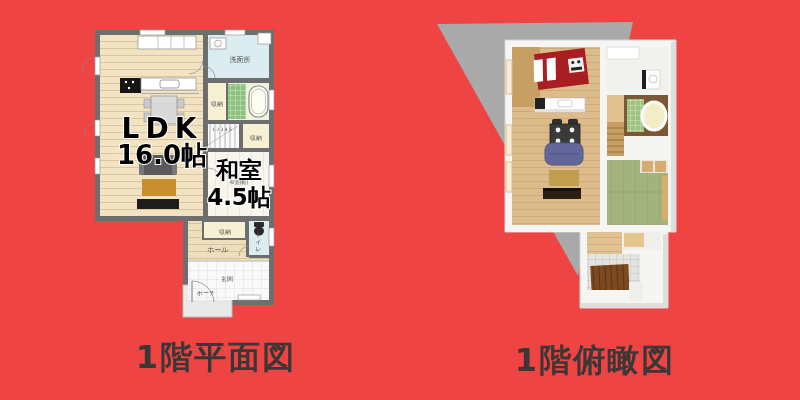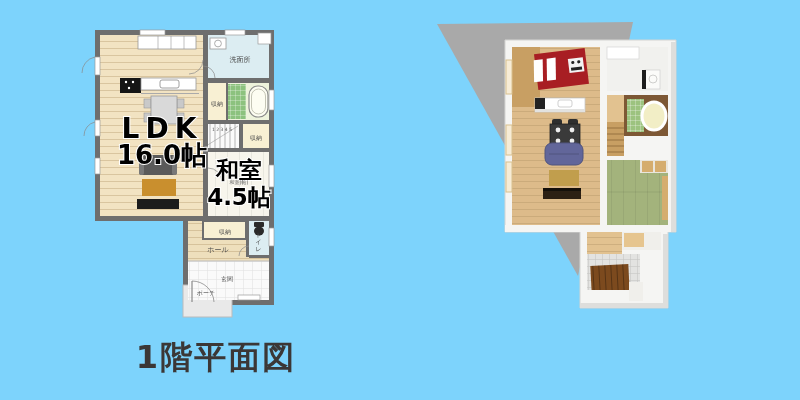--- a/index.html
+++ b/index.html
@@ -1,17 +1,17 @@
 <!DOCTYPE html>
 <html style="--caption-color: #3b3736; --wall-gray: #6e6e6e; --floor-wood: #f2e3c2; --hall-wood: #eedfbc; --washroom-blue: #dcedf2; --closet-cream: #f8f0d3; --bath-floor: #eef3dc; --bath-mat-green: #8cc27e; --tatami-pale: #f7f5ec; --tile-white: #fafafa; --porch-gray: #e9e9e9; --shadow-gray: #a9a9a9; --wall-white: #f5f5f3; --wood3d: #ddbb8a; --wood3d-dark: #c89f63; --kitchen-red: #a81e23; --tatami-green: #a3b37c; --sofa-purple: #62669a; --rug-tan: #c19e4d; --tv-dark: #2c2013; --deck-brown: #7c4a1e; --bath-green3d: #9cc37f; --bath-wall-brown: #7d5835; --tub-cream: #f2eec6; --tile3d: #e3e3e1; --rug2d-orange: #c98f2e;"><head>
 <meta charset="utf-8">
 <style>
   html,body{margin:0;padding:0;}
   #stage{
-    position:relative;width:800px;height:400px;background:#7dd3fc;overflow:hidden;
+    position:relative;width:800px;height:400px;background:#ef4444;overflow:hidden;
     font-family:"DejaVu Sans","Liberation Sans",sans-serif;
   }
   #plan-svg{position:absolute;left:0;top:0;}
   .caption{
     position:absolute;text-align:center;font-weight:bold;
     color:var(--caption-color,#3b3736);font-size:32px;letter-spacing:2px;
     font-family:"DejaVu Sans","Liberation Sans",sans-serif;
   }
   #caption-left{left:84px;top:336px;width:264px;}
   #caption-right{left:458px;top:339px;width:274px;}
@@ -309,14 +309,15 @@
 
     <g fill="#dededc">
       <rect x="671" y="42" width="5" height="190"></rect>
       <rect x="663" y="234" width="5" height="74"></rect>
       <rect x="580" y="303" width="88" height="5"></rect>
     </g>
   </g>
 </svg>
 
 <div id="caption-left" class="caption">1階平面図</div>
+<div id="caption-right" class="caption">1階俯瞰図</div>
 
 </div>
 
 </body></html>

